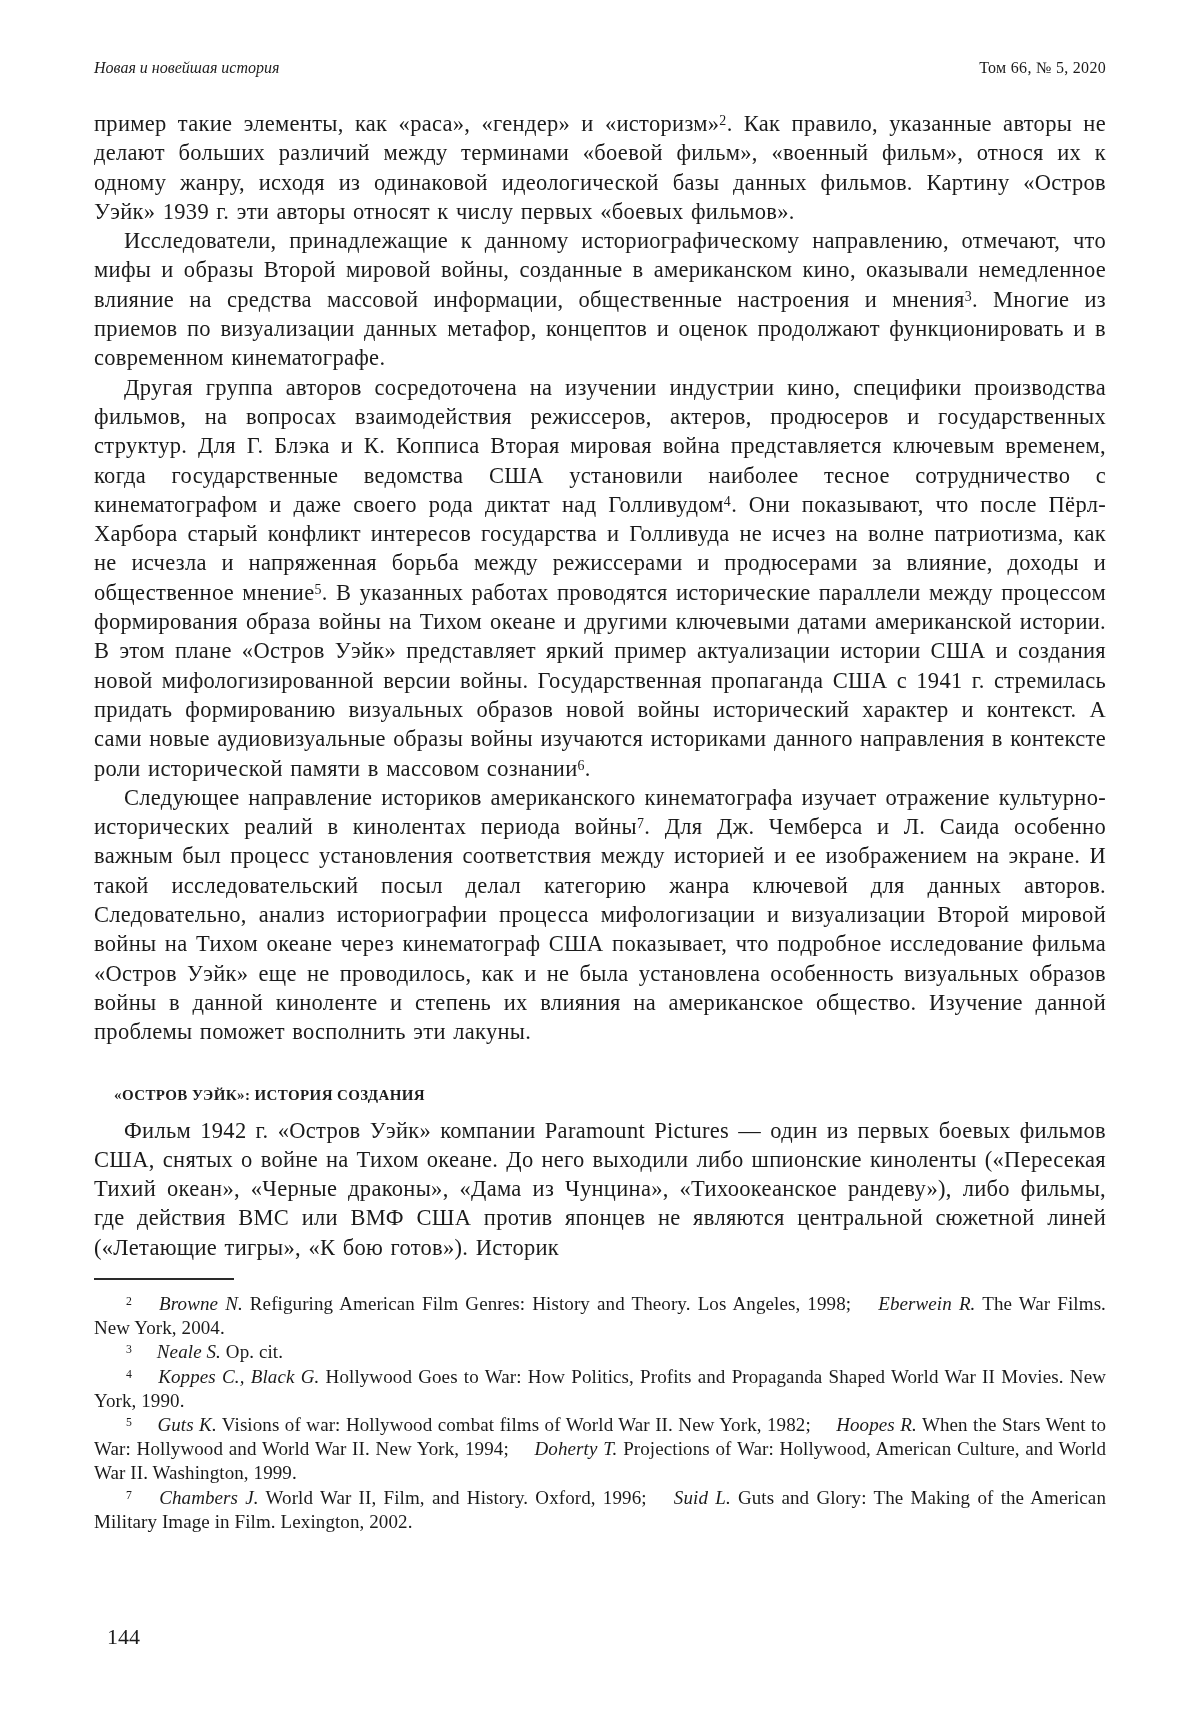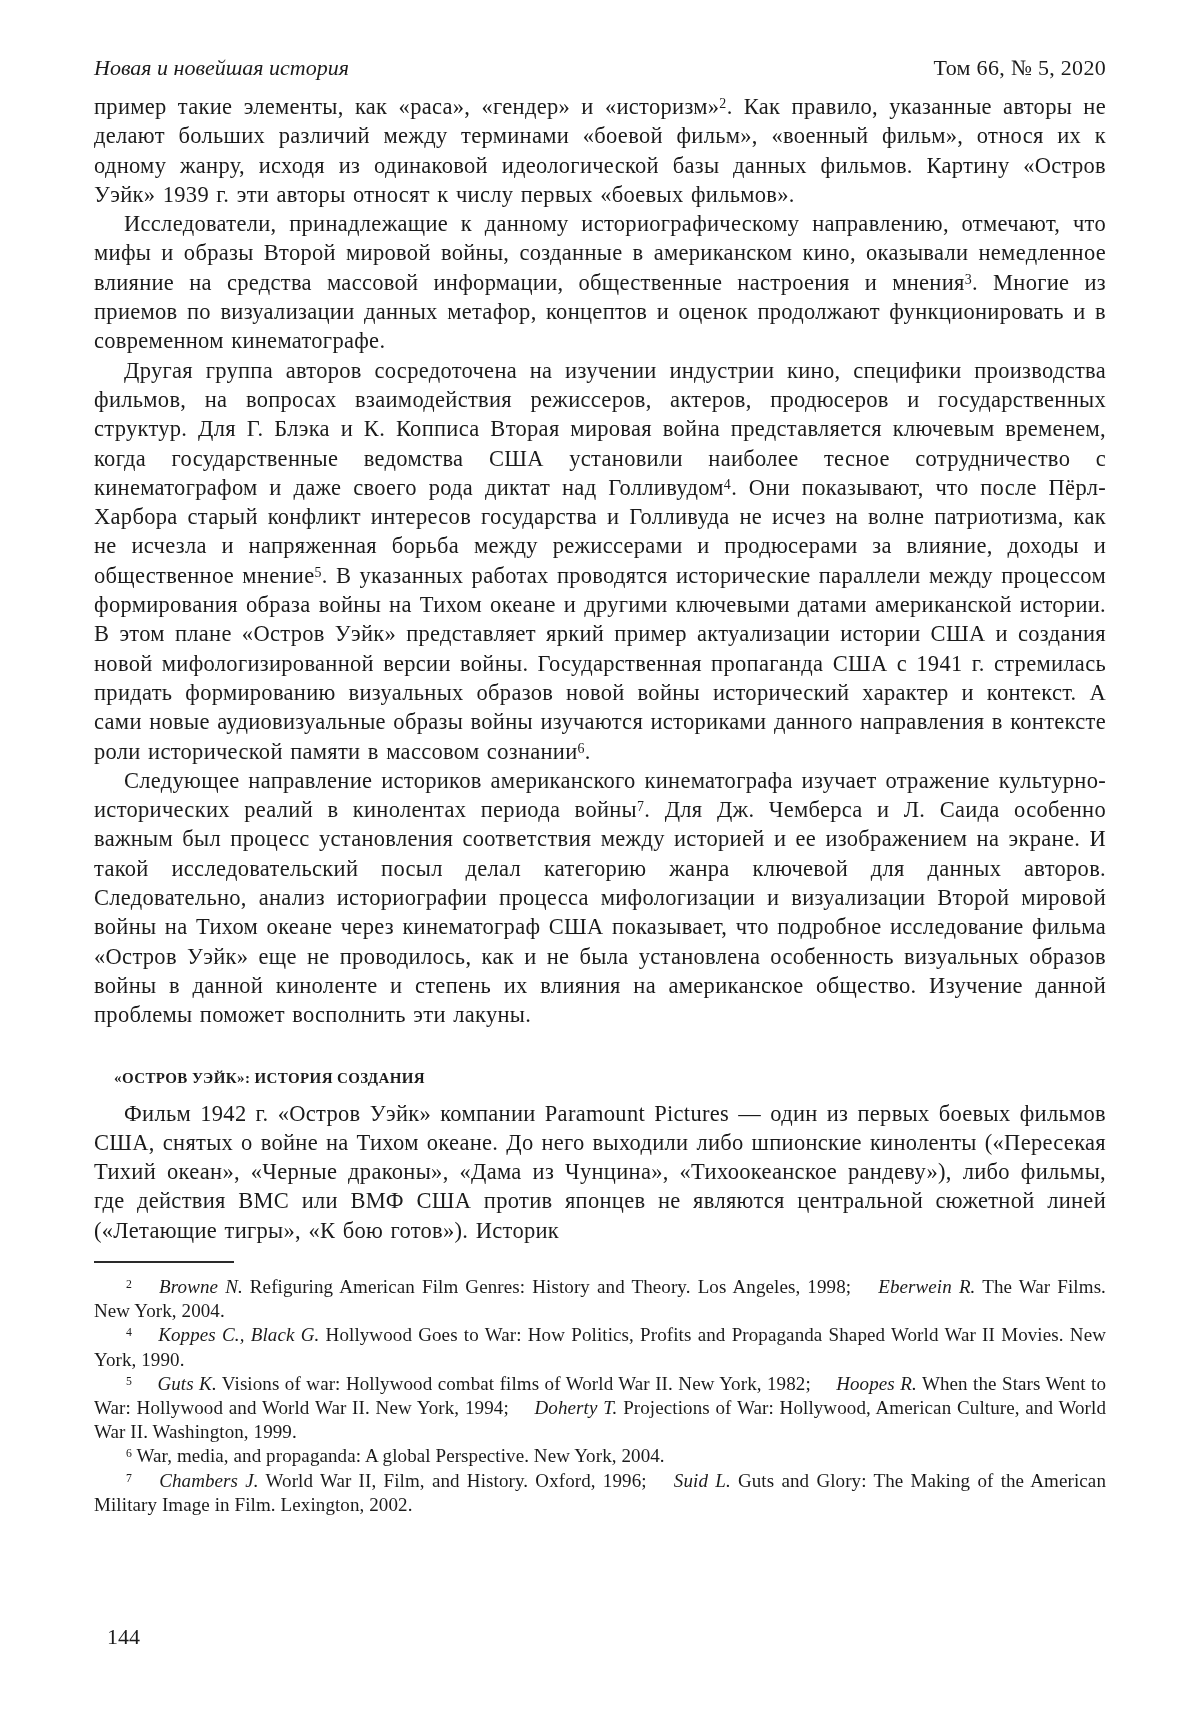--- a/index.html
+++ b/index.html
@@ -9,22 +9,22 @@
     margin:0 auto;
     background:#ffffff;
     color:#1b1b1b;
     font-family:"Liberation Serif","DejaVu Serif",serif;
     box-sizing:border-box;
     padding:56px 94px 0 94px;
     overflow:hidden;
   }
   .page-header{
     display:flex;justify-content:space-between;align-items:baseline;
-    font-size:22px;line-height:24px;
-    margin-bottom:12px;
+    font-size:16px;line-height:24px;
+    margin-bottom:29px;
   }
   .journal-title{font-style:italic;}
   .issue-info{font-style:normal;letter-spacing:0.3px;}
   .article-body p{
     margin:0;
     font-size:22.5px;
     line-height:29.3px;
     text-align:justify;
     letter-spacing:0.3px;
     word-spacing:1.5px;
@@ -80,20 +80,20 @@
       <p class="indent"><span>Другая группа авторов сосредоточена на изучении индустрии кино, специфики производства фильмов, на вопросах взаимодействия режиссеров, актеров, продюсеров и государственных структур. Для Г. Блэка и К. Копписа Вторая мировая война представляется ключевым временем, когда государственные ведомства США установили наиболее тесное сотрудничество с кинематографом и даже своего рода диктат над Голливудом</span><span class="sup">4</span><span>. Они показывают, что после Пёрл-Харбора старый конфликт интересов государства и Голливуда не исчез на волне патриотизма, как не исчезла и напряженная борьба между режиссерами и продюсерами за влияние, доходы и общественное мнение</span><span class="sup">5</span><span>. В указанных работах проводятся исторические параллели между процессом формирования образа войны на Тихом океане и другими ключевыми датами американской истории. В этом плане «Остров Уэйк» представляет яркий пример актуализации истории США и создания новой мифологизированной версии войны. Государственная пропаганда США с 1941 г. стремилась придать формированию визуальных образов новой войны исторический характер и контекст. А сами новые аудиовизуальные образы войны изучаются историками данного направления в контексте роли исторической памяти в массовом сознании</span><span class="sup">6</span><span>.</span></p>
       <p class="indent"><span>Следующее направление историков американского кинематографа изучает отражение культурно-исторических реалий в кинолентах периода войны</span><span class="sup">7</span><span>. Для Дж. Чемберса и  Л. Саида особенно важным был процесс установления соответствия между историей и ее изображением на экране. И такой исследовательский посыл делал категорию жанра ключевой для данных авторов. Следовательно, анализ историографии процесса мифологизации и визуализации Второй мировой войны на Тихом океане через кинематограф США показывает, что подробное исследование фильма «Остров Уэйк» еще не проводилось, как и не была установлена особенность визуальных образов войны в данной киноленте и степень их влияния на американское общество.  Изучение данной проблемы поможет восполнить эти лакуны.</span></p>
       <h2>«ОСТРОВ УЭЙК»: ИСТОРИЯ СОЗДАНИЯ</h2>
       <p class="indent"><span>Фильм 1942 г. «Остров Уэйк» компании Paramount Pictures — один из первых боевых фильмов США, снятых о войне на Тихом океане. До него выходили либо шпионские киноленты («Пересекая Тихий океан», «Черные драконы», «Дама из Чунцина», «Тихоокеанское рандеву»), либо фильмы, где действия ВМС или ВМФ США против японцев не являются центральной сюжетной линей («Летающие тигры», «К бою готов»). Историк</span></p>
     </main>
 
   <div class="fn-rule"></div>
 
   <section class="footnotes">
       <p><span class="sup">2</span> <i>Browne N.</i><span> Refiguring American Film Genres: History and Theory. Los Angeles, 1998; </span><i>Eberwein R.</i><span> The War Films. New York, 2004.</span></p>
+      <p><span class="sup">3</span> <i>Neale S.</i><span> Op. cit.</span></p>
       <p><span class="sup">4</span> <i>Koppes C., Black G.</i><span> Hollywood Goes to War: How Politics, Profits and Propaganda Shaped World War II Movies. New York, 1990.</span></p>
       <p><span class="sup">5</span> <i>Guts K.</i><span> Visions of war: Hollywood combat films of World War II. New York, 1982; </span><i>Hoopes R.</i><span> When the Stars Went to War: Hollywood and World War II. New York, 1994; </span><i>Doherty T.</i><span> Projections of War: Hollywood, American Culture, and World War II. Washington, 1999.</span></p>
-      <p><span class="sup">6</span> <span>War, media, and propaganda: A global Perspective. New York, 2004.</span></p>
       <p><span class="sup">7</span> <i>Chambers J.</i><span> World War II, Film, and History. Oxford, 1996; </span><i>Suid L.</i><span> Guts and Glory: The Making of the American Military Image in Film. Lexington, 2002.</span></p>
     </section>
 
   <div class="page-number">144</div>
 </div>
 
 </body></html>

